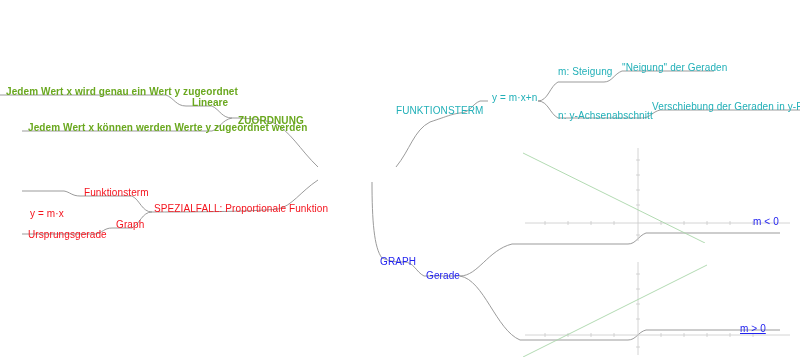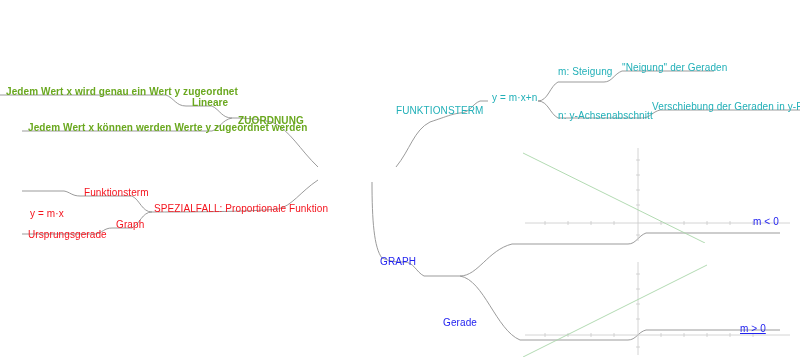--- a/index.html
+++ b/index.html
@@ -171,17 +171,17 @@
   <div class="node-label c-red" style="left:28px; top:229px;">Ursprungsgerade</div>
 
   <div class="node-label c-teal" style="left:396px; top:105px;">FUNKTIONSTERM</div>
   <div class="node-label c-teal" style="left:492px; top:92px;">y = m·x+n</div>
   <div class="node-label c-teal" style="left:558px; top:66px;">m: Steigung</div>
   <div class="node-label c-teal" style="left:622px; top:62px;">"Neigung" der Geraden</div>
   <div class="node-label c-teal" style="left:558px; top:110px;">n: y-Achsenabschnitt</div>
   <div class="node-label c-teal" style="left:652px; top:101px;">Verschiebung der Geraden in y-Richtung</div>
 
   <div class="node-label c-blue" style="left:380px; top:256px;">GRAPH</div>
-  <div class="node-label c-blue" style="left:443px; top:270px;margin-top:47px;">Gerade</div>
+  <div class="node-label c-blue" style="left:426px; top:270px;">Gerade</div>
   <div class="node-label c-blue" style="left:740px; top:216px;margin-left:13px;">m &lt; 0</div>
   <div class="node-label c-blue" style="left:740px; top:323px;text-decoration:underline;">m &gt; 0</div>
 
 </div>
 
 </body></html>

